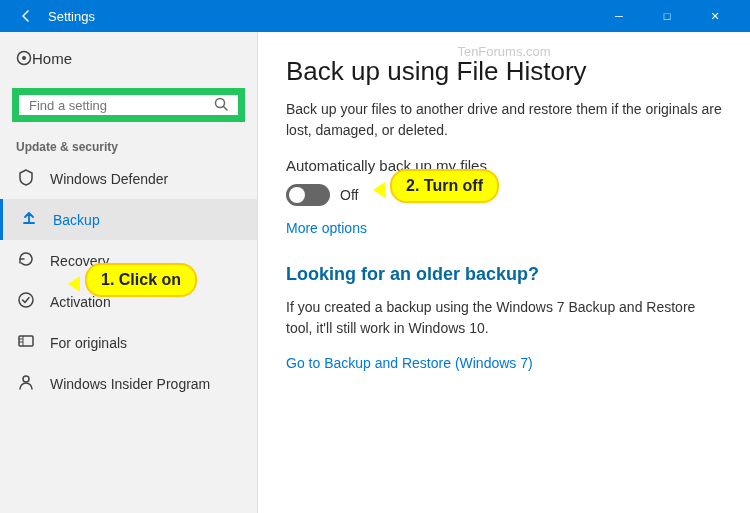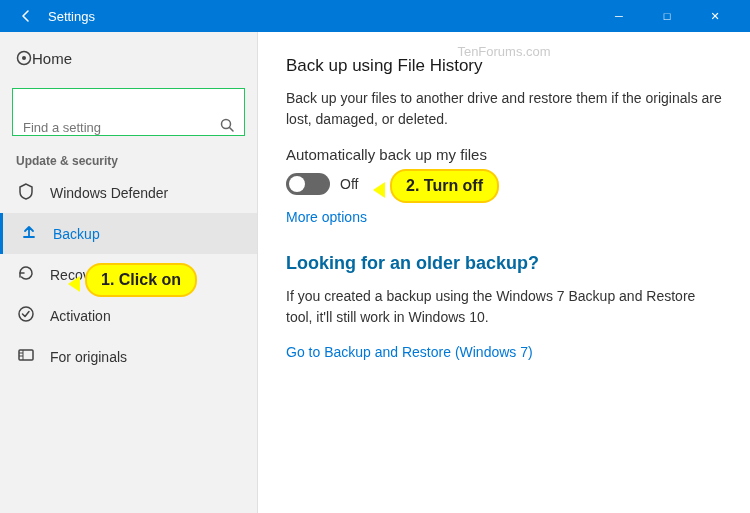--- a/index.html
+++ b/index.html
@@ -72,24 +72,24 @@
       padding: 10px 16px;
       cursor: pointer;
       gap: 0;
     }
     .sidebar-home .icon { font-size: 16px; color: #333; }
     .sidebar-home .label { font-size: 15px; color: #333; }
 
     .search-box {
       margin: 8px 12px 12px 12px;
       display: flex;
-      align-items: flex-end;
-      border: 1px solid #22c55e;
+      align-items: center;
+      border: 7px solid #22c55e;
       background: white;
-      height: 48px;
+      height: 34px;
       padding: 0 10px;
     }
     .search-box input {
       border: none;
       outline: none;
       background: transparent;
       flex: 1;
       font-size: 13px;
       color: #333;
     }
@@ -138,21 +138,21 @@
       top: 12px;
       left: 50%;
       transform: translateX(-50%);
       font-size: 13px;
       color: rgba(180,180,180,0.7);
       white-space: nowrap;
       pointer-events: none;
     }
 
     .content h1 {
-      font-size: 17px;
+      font-size: 26px;
       font-weight: 300;
       color: #1a1a1a;
       margin-bottom: 12px;
     }
 
     .content p {
       font-size: 14px;
       color: #333;
       line-height: 1.5;
       margin-bottom: 16px;
@@ -361,20 +361,29 @@
         <svg width="18" height="18" viewBox="0 0 18 18" fill="none">
           <rect x="2" y="4" width="14" height="10" rx="1" stroke="#444" stroke-width="1.5" fill="none"></rect>
           <line x1="6" y1="4" x2="6" y2="14" stroke="#444" stroke-width="1"></line>
           <line x1="2" y1="7" x2="6" y2="7" stroke="#444" stroke-width="1"></line>
           <line x1="2" y1="10" x2="6" y2="10" stroke="#444" stroke-width="1"></line>
         </svg>
       </span>
       <span class="label">For originals</span>
     </div>
 
+    <div class="nav-item">
+      <span class="icon">
+        <svg width="18" height="18" viewBox="0 0 18 18" fill="none">
+          <circle cx="9" cy="6" r="3" stroke="#444" stroke-width="1.5" fill="none"></circle>
+          <path d="M3 16c0-3.3 2.7-6 6-6s6 2.7 6 6" stroke="#444" stroke-width="1.5" fill="none" stroke-linecap="round"></path>
+        </svg>
+      </span>
+      <span class="label">Windows Insider Program</span>
+    </div>
 
   </div>
 
   <div class="content">
 
     <div class="watermark">TenForums.com</div>
 
     <h1>Back up using File History</h1>
 
     <p>Back up your files to another drive and restore them if the originals are lost, damaged, or deleted.</p>

